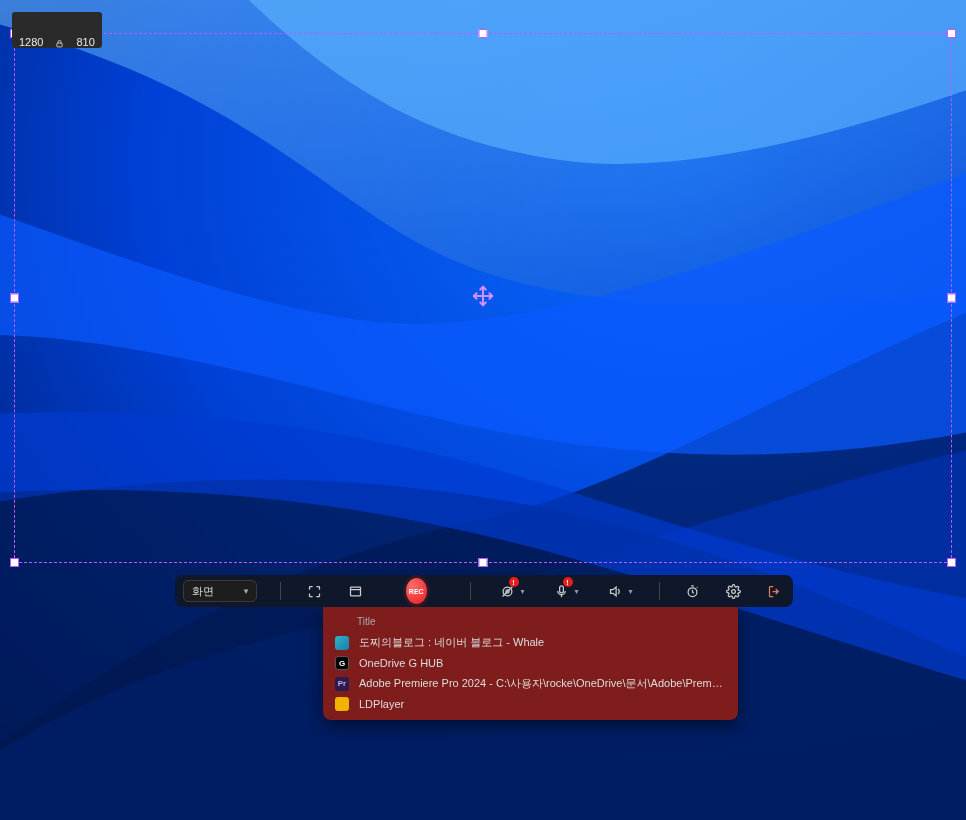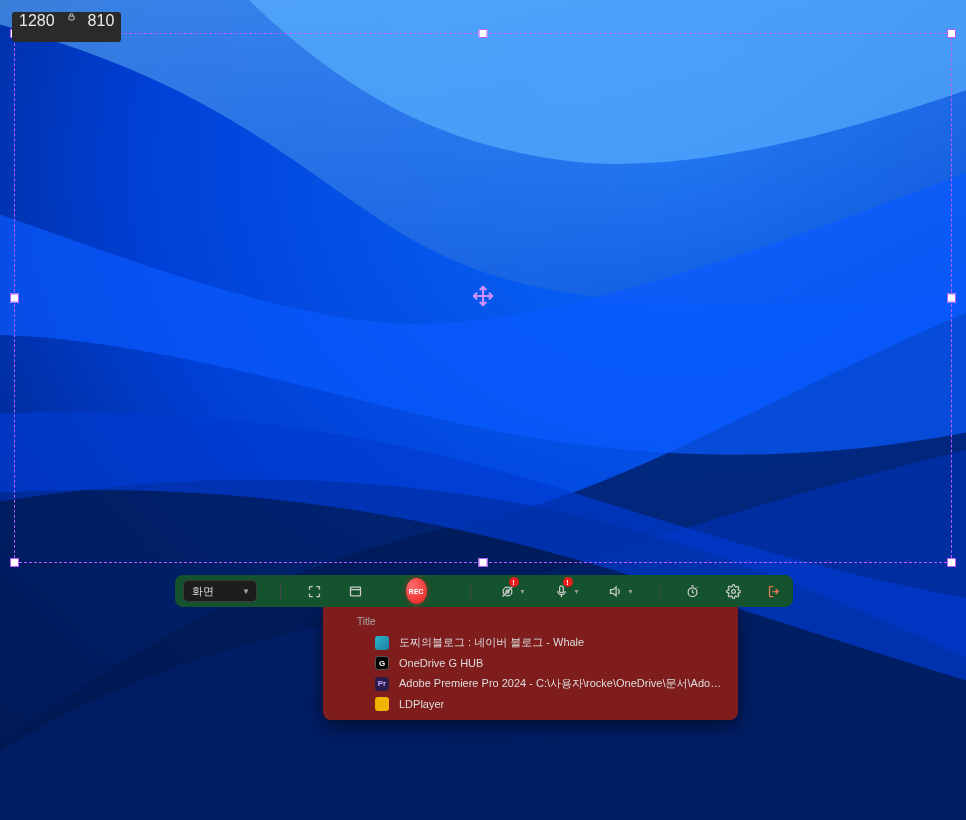--- a/index.html
+++ b/index.html
@@ -1,61 +1,61 @@
 <!DOCTYPE html>
 <html><head>
 <meta charset="utf-8">
 <style>
   * { margin: 0; padding: 0; box-sizing: border-box; }
   html, body { width: 966px; height: 820px; overflow: hidden; background: #0a2a6c; font-family: "Segoe UI", "Malgun Gothic", sans-serif; }
   .desktop { width: 966px; height: 820px; position: relative; }
   .wallpaper { position: absolute; top: 0; left: 0; width: 966px; height: 820px; }
 
   
-  .dim-pill { position: absolute; top: 12px; left: 12px; height: 30px; display: flex; align-items: flex-start; background: #2a2a2a; border-radius: 3px; z-index: 20; font-size: 16px; color: #eaeaea; }
+  .dim-pill { position: absolute; top: 12px; left: 12px; height: 36px; display: flex; align-items: flex-end; background: #2a2a2a; border-radius: 3px; z-index: 20; font-size: 11px; color: #eaeaea; }
   .dim-pill .val { padding: 0 7px; }
   .dim-pill .lock { padding: 0 5px; display: flex; align-items: center; }
   .dim-pill .lock svg { width: 9px; height: 9px; }
 
   
   .sel { position: absolute; top: 33px; left: 14px; width: 938px; height: 530px; border: 1px dashed #b95bff; z-index: 15; }
   .sel .h { position: absolute; width: 9px; height: 9px; background: #fff; border: 1px solid #b95bff; }
   .sel .h.tl { top: -5px; left: -5px; }
   .sel .h.tm { top: -5px; left: 50%; transform: translateX(-50%); }
   .sel .h.tr { top: -5px; right: -5px; }
   .sel .h.ml { top: 50%; left: -5px; transform: translateY(-50%); }
   .sel .h.mr { top: 50%; right: -5px; transform: translateY(-50%); }
   .sel .h.bl { bottom: -5px; left: -5px; }
   .sel .h.bm { bottom: -5px; left: 50%; transform: translateX(-50%); }
   .sel .h.br { bottom: -5px; right: -5px; }
   .sel .move { position: absolute; top: 50%; left: 50%; transform: translate(-50%, -50%); }
   .sel .move svg { width: 22px; height: 22px; }
 
   
-  .toolbar { position: absolute; top: 575px; left: 175px; width: 618px; height: 32px; background: #14532d; border-radius: 8px; display: flex; align-items: center; padding: 0 8px; gap: 20px; z-index: 30; color: #ddd; }
+  .toolbar { position: absolute; top: 575px; left: 175px; width: 618px; height: 32px; background: #0f172a; border-radius: 8px; display: flex; align-items: center; padding: 0 8px; gap: 20px; z-index: 30; color: #ddd; }
   .select-target { display: flex; align-items: center; justify-content: space-between; width: 88px; height: 22px; background: #1d1d1d; border: 1px solid #3a3a3a; border-radius: 5px; padding: 0 8px; font-size: 11px; cursor: pointer; }
   .select-target .chev { font-size: 9px; color: #aaa; }
   .tb-sep { width: 1px; height: 18px; background: #444; margin: 0 3px; }
   .tb-btn, .tb-btn-group { display: flex; align-items: center; justify-content: center; cursor: pointer; color: #ccc; }
   .tb-btn { width: 26px; height: 26px; border-radius: 5px; }
   .tb-btn svg { width: 15px; height: 15px; }
   .tb-btn-group { gap: 2px; padding: 0 3px; position: relative; }
   .tb-btn-group .chev { font-size: 8px; color: #999; cursor: pointer; }
   .tb-btn-group .icon { width: 22px; height: 22px; display: flex; align-items: center; justify-content: center; }
   .tb-btn-group .icon svg { width: 15px; height: 15px; }
   .rec-btn { width: 26px; height: 26px; border-radius: 50%; background: radial-gradient(circle at 30% 30%, #ff6b6b, #e81d1d); display: flex; align-items: center; justify-content: center; font-size: 7px; font-weight: bold; color: #fff; cursor: pointer; box-shadow: 0 0 0 3px rgba(232,29,29,0.15); }
   .spacer { flex: 1; }
   .alert-badge { position: absolute; top: -3px; right: 9px; width: 10px; height: 10px; background: #e81d1d; border-radius: 50%; display: flex; align-items: center; justify-content: center; font-size: 7px; font-weight: bold; color: #fff; }
   .muted-icon { position: relative; }
   .exit-btn svg { stroke: #e87a5a; }
 
   
   .dropdown { position: absolute; top: 607px; left: 323px; width: 415px; background: #7f1d1d; border-radius: 0 0 8px 8px; box-shadow: 0 6px 18px rgba(0,0,0,0.5); z-index: 25; padding: 4px 0 6px 0; }
   .dropdown .hdr { font-size: 10px; color: #aaa; padding: 5px 14px 5px 34px; }
-  .dropdown .item { display: flex; align-items: center; gap: 10px; padding: 3px 14px 3px 12px; font-size: 11px; color: #ddd; cursor: pointer; white-space: nowrap; overflow: hidden; margin-left: 40px; }
+  .dropdown .item { display: flex; align-items: center; gap: 10px; padding: 3px 14px 3px 12px; font-size: 11px; color: #ddd; cursor: pointer; white-space: nowrap; overflow: hidden; }
   .dropdown .item .app-icon { width: 14px; height: 14px; border-radius: 3px; display: flex; align-items: center; justify-content: center; font-size: 8px; font-weight: bold; flex-shrink: 0; }
   .dropdown .item .label { overflow: hidden; text-overflow: ellipsis; }
   .ico-whale   { background: linear-gradient(135deg,#2bb6c9,#1a7ea8); color:#fff; }
   .ico-ghub    { background: #000; color:#fff; border:1px solid #555; }
   .ico-filmora { background: linear-gradient(135deg,#0aa,#066); color:#fff; }
   .ico-pr      { background: #2a1d4a; color:#c9a0ff; }
   .ico-ld      { background: #f0b400; color:#333; }
 </style>
 </head>
 <body>

